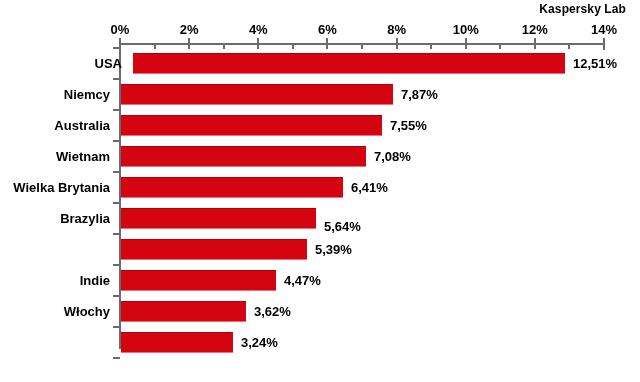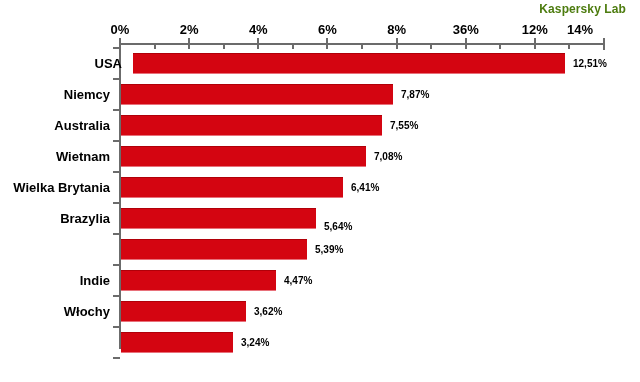--- a/index.html
+++ b/index.html
@@ -16,21 +16,21 @@
     -webkit-font-smoothing: antialiased;
   }
 
   
   #brand {
     position: absolute;
     top: 2px;
     right: 14px;
     font-size: 12px;
     font-weight: bold;
-    color: #4d7c0f;
+    color: #000000;
     letter-spacing: 0.1px;
     white-space: nowrap;
   }
 
   
   #chart {
     position: absolute;
     left: 0;
     top: 0;
     width: 640px;
@@ -132,21 +132,21 @@
     background: #D40511;
     border-top: 1px solid #B00009;
     border-bottom: 1px solid #E8707a;
     box-sizing: border-box;
   }
   .val-label {
     position: absolute;
     top: 0;
     height: 21px;
     line-height: 21px;
-    font-size: 10px;
+    font-size: 13px;
     font-weight: bold;
     color: #000000;
     white-space: nowrap;
   }
 </style>
 </head>
 <body>
 
 <div id="chart">
 
@@ -171,23 +171,23 @@
       <div class="xtick-major" style="left: 464.714px;"></div>
       <div class="xtick-minor" style="left: 499.286px;"></div>
       <div class="xtick-major" style="left: 533.857px;"></div>
       <div class="xtick-minor" style="left: 568.429px;"></div>
       <div class="xtick-major" style="left: 603px;"></div>
       <div class="xtick-label" style="left: 120px;">0%</div>
       <div class="xtick-label" style="left: 189.143px;">2%</div>
       <div class="xtick-label" style="left: 258.286px;">4%</div>
       <div class="xtick-label" style="left: 327.429px;">6%</div>
       <div class="xtick-label" style="left: 396.571px;">8%</div>
-      <div class="xtick-label" style="left: 465.714px;">36%</div>
+      <div class="xtick-label" style="left: 465.714px;">10%</div>
       <div class="xtick-label" style="left: 534.857px;">12%</div>
-      <div class="xtick-label" style="left: 580px;">14%</div>
+      <div class="xtick-label" style="left: 604px;">14%</div>
     </div>
   <div id="yticks">
       <div class="ytick" style="top: 47px;"></div>
       <div class="ytick" style="top: 78px;"></div>
       <div class="ytick" style="top: 109px;"></div>
       <div class="ytick" style="top: 140px;"></div>
       <div class="ytick" style="top: 171px;"></div>
       <div class="ytick" style="top: 202px;"></div>
       <div class="ytick" style="top: 233px;"></div>
       <div class="ytick" style="top: 264px;"></div>

